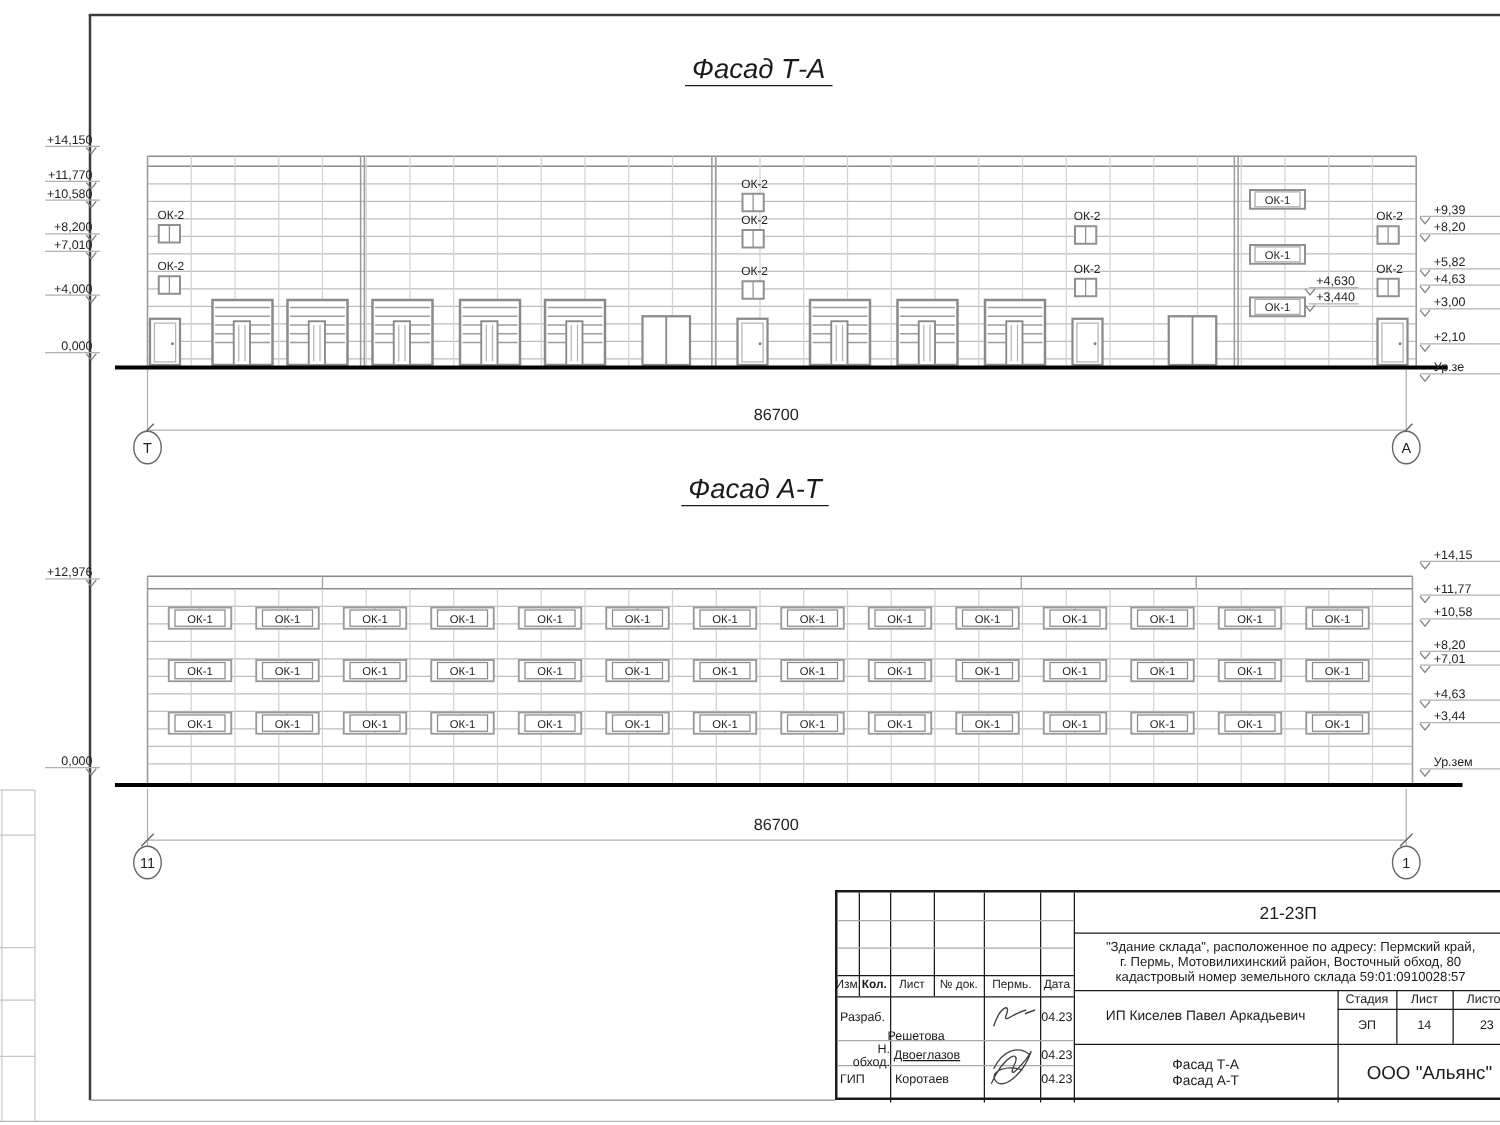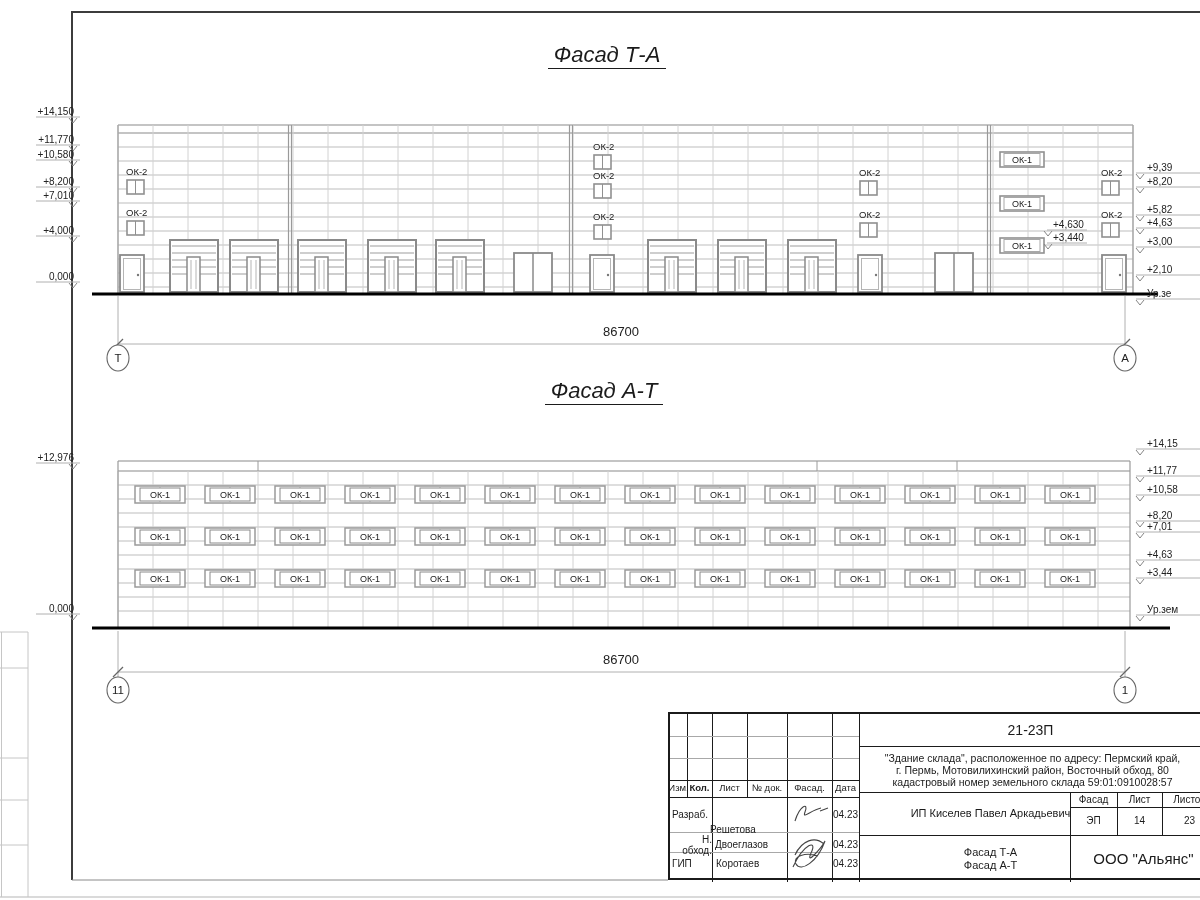--- a/index.html
+++ b/index.html
@@ -12,21 +12,21 @@
   
   #tb{position:absolute;left:668px;top:712px;width:560px;height:168px;
       border:2px solid #1b1b1b;box-sizing:border-box;background:#fff;}
   .vl{position:absolute;width:0;border-left:1.5px solid #1b1b1b;}
   .hl{position:absolute;height:0;border-top:1.5px solid #1b1b1b;}
   .hlf{position:absolute;height:0;border-top:1px solid #a8a8a8;}
   .cell{position:absolute;display:flex;align-items:center;justify-content:center;
         text-align:center;line-height:1.15;}
   .cl{justify-content:flex-start;text-align:right;}
   .f9{font-size:9.5px;} .f10{font-size:10px;} .f105{font-size:10.5px;}
-  .f11{font-size:11px;margin-left:26px;} .f13{font-size:10px;} .f14{font-size:14px;} .f15{font-size:15px;}
+  .f11{font-size:11px;} .f13{font-size:10px;} .f14{font-size:14px;} .f15{font-size:15px;}
 </style>
 </head>
 <body>
 
 <div id="sheet">
 
   <svg id="cad" width="1200" height="900" viewBox="0 0 1200 900">
       <g>
         <line x1="72" y1="12" x2="72" y2="880" stroke="#3c3c3c" stroke-width="2"></line>
         <line x1="71" y1="12" x2="1200" y2="12" stroke="#3c3c3c" stroke-width="2"></line>
@@ -716,39 +716,39 @@
       <div>г. Пермь, Мотовилихинский район, Восточный обход, 80</div>
       <div>кадастровый номер земельного склада 59:01:0910028:57</div>
     </div>
     <div class="cell f11" style="left:189px;top:80px;width:211px;height:39px;">ИП Киселев Павел Аркадьевич</div>
     <div class="cell f11" style="left:189px;top:123px;width:211px;height:43px;flex-direction:column;">
       <div>Фасад Т-А</div>
       <div>Фасад А-Т</div>
     </div>
     <div class="cell f15" style="left:400px;top:123px;width:147px;height:43px;">ООО "Альянс"</div>
 
-    <div class="cell f10" style="left:400px;top:79px;width:47px;height:13px;">Фасад</div>
+    <div class="cell f10" style="left:400px;top:79px;width:47px;height:13px;">Стадия</div>
     <div class="cell f10" style="left:447px;top:79px;width:45px;height:13px;">Лист</div>
     <div class="cell f10" style="left:492px;top:79px;width:55px;height:13px;">Листов</div>
     <div class="cell f13" style="left:400px;top:95px;width:47px;height:24px;">ЭП</div>
     <div class="cell f13" style="left:447px;top:95px;width:45px;height:24px;">14</div>
     <div class="cell f13" style="left:492px;top:95px;width:55px;height:24px;">23</div>
 
     <div class="cell f9" style="left:0;top:67px;width:17px;height:15px;">Изм.</div>
     <div class="cell f9" style="left:17px;top:67px;width:25px;height:15px;font-weight:bold;">Кол.</div>
     <div class="cell f9" style="left:42px;top:67px;width:35px;height:15px;">Лист</div>
     <div class="cell f9" style="left:77px;top:67px;width:40px;height:15px;">№ док.</div>
-    <div class="cell f9" style="left:117px;top:67px;width:45px;height:15px;">Фасад.</div>
+    <div class="cell f9" style="left:117px;top:67px;width:45px;height:15px;">Пермь.</div>
     <div class="cell f9" style="left:162px;top:67px;width:27px;height:15px;">Дата</div>
 
     <div class="cell cl f10" style="left:2px;top:94px;width:40px;height:14px;">Разраб.</div>
     <div class="cell cl f10" style="left:40px;top:94px;width:70px;height:14px;margin-top:15px;">Решетова</div>
     <div class="cell f10" style="left:162px;top:94px;width:27px;height:14px;">04.23</div>
     <div class="cell cl f10" style="left:2px;top:124px;width:40px;height:14px;">Н. обход.</div>
-    <div class="cell cl f10" style="left:45px;top:124px;width:70px;height:14px;">Двоеглазов</div>
+    <div class="cell cl f10" style="left:45px;top:124px;width:70px;height:14px;text-decoration:underline;">Двоеглазов</div>
     <div class="cell f10" style="left:162px;top:124px;width:27px;height:14px;">04.23</div>
     <div class="cell cl f10" style="left:2px;top:143px;width:40px;height:14px;">ГИП</div>
     <div class="cell cl f10" style="left:46px;top:143px;width:70px;height:14px;">Коротаев</div>
     <div class="cell f10" style="left:162px;top:143px;width:27px;height:14px;">04.23</div>
 
     <svg class="abs" style="left:117px;top:83px;" width="45" height="85">
       <path d="M8,24 C13,8 22,5 18,15 C15,23 24,13 34,11 M33,14 L41,11" fill="none" stroke="#444" stroke-width="1.1"></path>
       <path d="M6,70 C17,46 31,42 24,56 C18,70 35,50 38,44 C31,64 14,76 9,67 C5,59 19,55 31,59 M8,58 C15,43 28,39 37,47" fill="none" stroke="#444" stroke-width="1.1"></path>
     </svg>
   </div>

